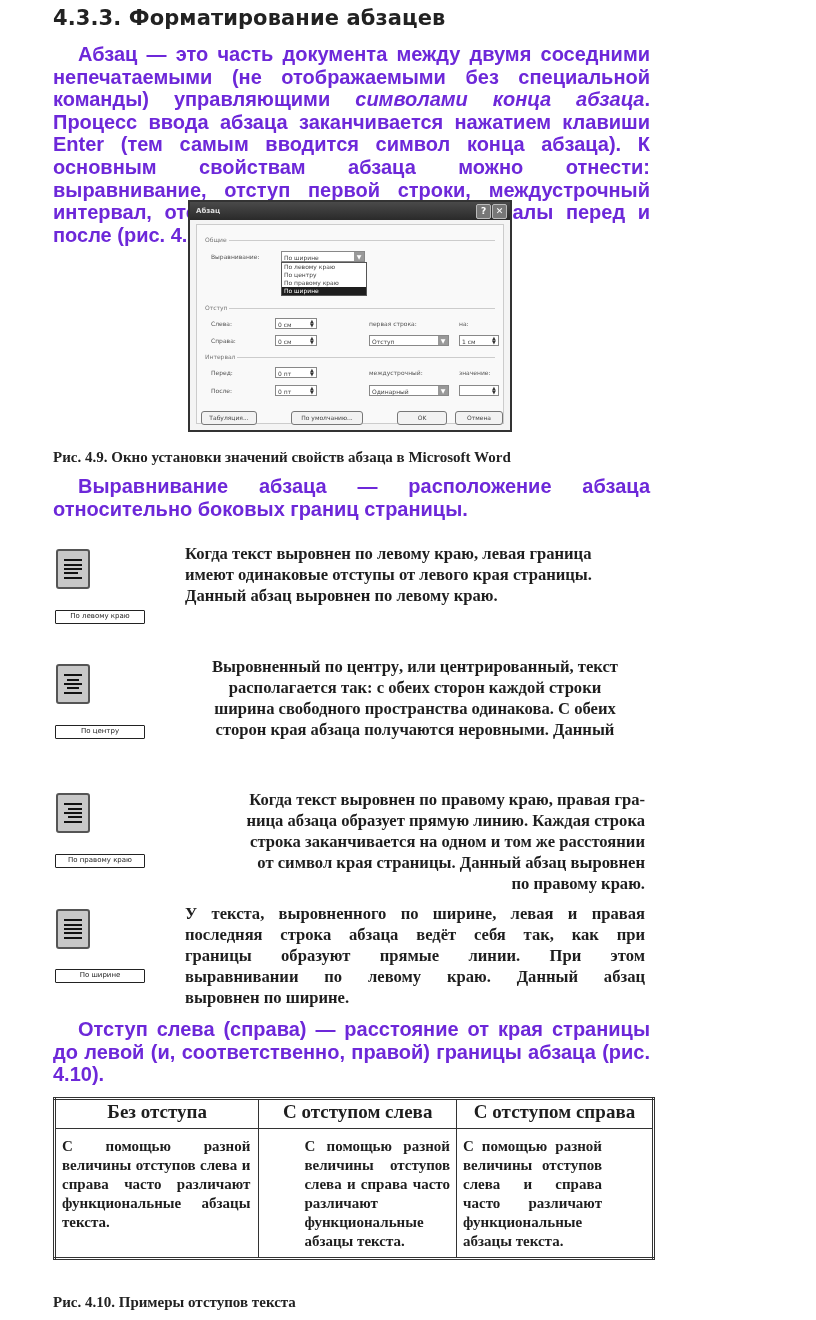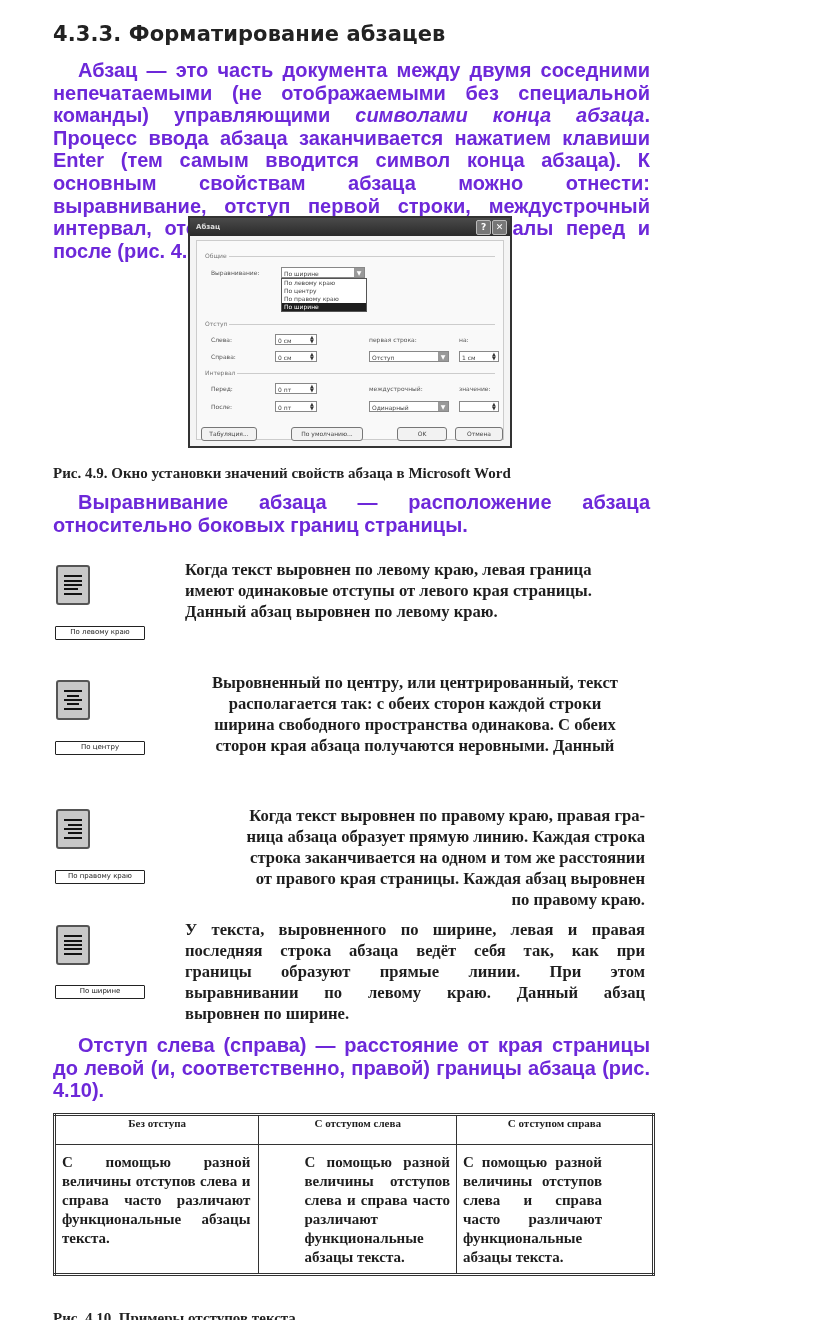--- a/index.html
+++ b/index.html
@@ -1,18 +1,18 @@
 <!DOCTYPE html>
 <html><head>
 <meta charset="utf-8">
 <style>
   html, body { margin: 0; padding: 0; background: #ffffff; }
   body { width: 816px; height: 1320px; position: relative; overflow: hidden;
          font-family: "DejaVu Serif", "Liberation Serif", serif; color: #1a1a1a; }
-  .abs { position: absolute; margin-top: 16px; }
+  .abs { position: absolute; }
   .heading { left: 53px; top: 6px; font-family: "DejaVu Sans", "Liberation Sans", sans-serif;
              font-weight: bold; font-size: 21px; letter-spacing: 0.1px; color: #222; }
   .para { font-family: Liberation Sans, sans-serif; font-weight: bold; font-size: 20px;
           line-height: 22.6px; color: #6d28d9; text-align: justify; }
   .para b.term { font-weight: 900; }
   .para i { font-style: italic; }
   .p1 { left: 53px; top: 43px; width: 597px; text-indent: 25px; }
   .caption { font-family: "Liberation Serif", "DejaVu Serif", serif; font-size: 15px; font-weight: bold; color: #222; }
   .caption .lbl { font-weight: 900; }
   .cap1 { left: 53px; top: 449px; }
@@ -48,21 +48,21 @@
          font-size: 7px; line-height: 11px; text-align: center; color: #222; border-radius: 1px; }
   .align-text { font-family: "Liberation Serif", "DejaVu Serif", serif; font-weight: bold; font-size: 16.6px; line-height: 21px; color: #1e1e1e; }
   .align-text b { font-weight: 900; }
 
   .p3 { left: 53px; top: 1018px; width: 597px; text-indent: 25px; }
 
   
   .tbl { left: 53px; top: 1097px; width: 602px; border-collapse: collapse; border: 3px double #333;
          font-family: "Liberation Serif", "DejaVu Serif", serif; font-weight: bold; font-size: 15px; color: #1e1e1e; }
   .tbl th, .tbl td { border: 1.5px solid #333; vertical-align: top; }
-  .tbl th { height: 26px; font-size: 11px; font-weight: 900; text-align: center; }
+  .tbl th { height: 26px; font-size: 19px; font-weight: 900; text-align: center; }
   .tbl td { line-height: 19px; padding-top: 8px; padding-bottom: 2px; height: 118px; }
   .tbl td.c1 { padding-left: 6px; padding-right: 8px; width: 192px; text-align: justify; }
   .tbl td.c2 { padding-left: 45px; padding-right: 6px; width: 147px; text-align: justify; }
   .tbl td.c3 { padding-left: 6px; padding-right: 50px; width: 140px; text-align: justify; }
   .cap2 { left: 53px; top: 1294px; font-size: 15px; }
 </style>
 </head>
 <body>
 
 <div class="abs heading">4.3.3. Форматирование абзацев</div>
@@ -159,21 +159,21 @@
     <span style="width:14px"></span>
     <span style="width:18px"></span>
     <span style="width:14px"></span>
     <span style="width:18px"></span>
 </div>
 <div class="abs tag" style="left:55px; top:854px;">По правому краю</div>
 <div class="abs align-text" style="left:185px; top:789px; width:460px; text-align:right;">
   <div><span>Когда текст выровнен </span><b>по правому краю</b><span>, правая гра-</span></div>
   <div>ница абзаца образует прямую линию. Каждая строка</div>
   <div>строка заканчивается на одном и том же расстоянии</div>
-  <div>от правого края страницы. Каждая абзац выровнен</div>
+  <div>от символ края страницы. Данный абзац выровнен</div>
   <div>по правому краю.</div>
 </div>
 
 <div class="abs icon-box" style="left:56px; top:909px;">
   <span style="width:18px"></span>
     <span style="width:18px"></span>
     <span style="width:18px"></span>
     <span style="width:18px"></span>
     <span style="width:18px"></span>
 </div>

